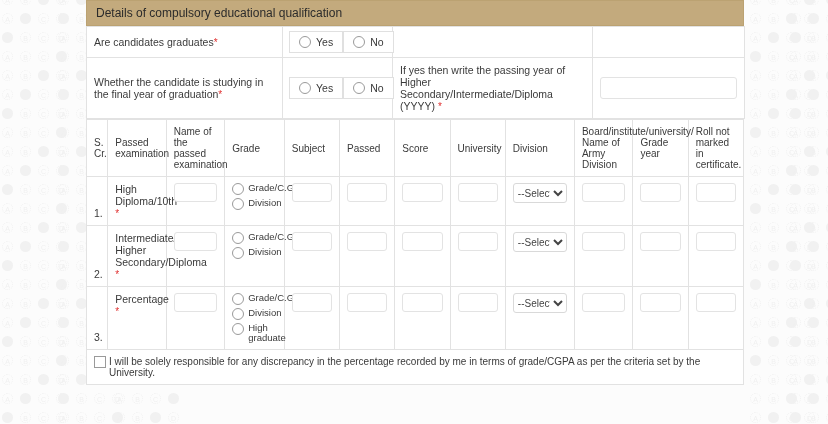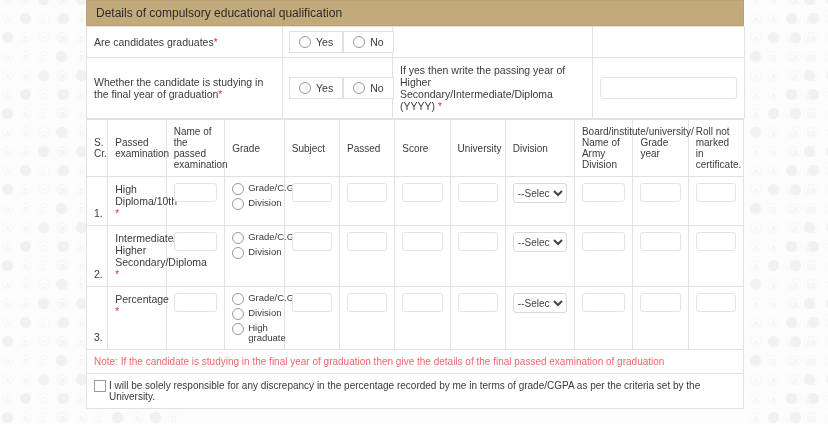--- a/index.html
+++ b/index.html
@@ -1009,20 +1009,19 @@
           <td style="vertical-align:top"><input class="txt" type="text" value="" style=""></td>
           <td style="vertical-align:top"><input class="txt" type="text" value="" style=""></td>
           <td style="vertical-align:top"><select class="sel"><option>--Select--</option></select></td>
           <td style="vertical-align:top"><input class="txt" type="text" value="" style=""></td>
           <td style="vertical-align:top"><input class="txt" type="text" value="" style=""></td>
           <td style="vertical-align:top"><input class="txt" type="text" value="" style=""></td>
         </tr>
       </tbody>
   </table>
 
-  <div class="note-row">Note: If the candidate is studying in the final year of graduation then give the details of the final passed examination of graduation</div>
 
   <div class="decl-row">
     <span class="checkbox"></span>
     <span>I will be solely responsible for any discrepancy in the percentage recorded by me in terms of grade/CGPA as per the criteria set by the University.</span>
   </div>
 
 </div>
 
 </body></html>

